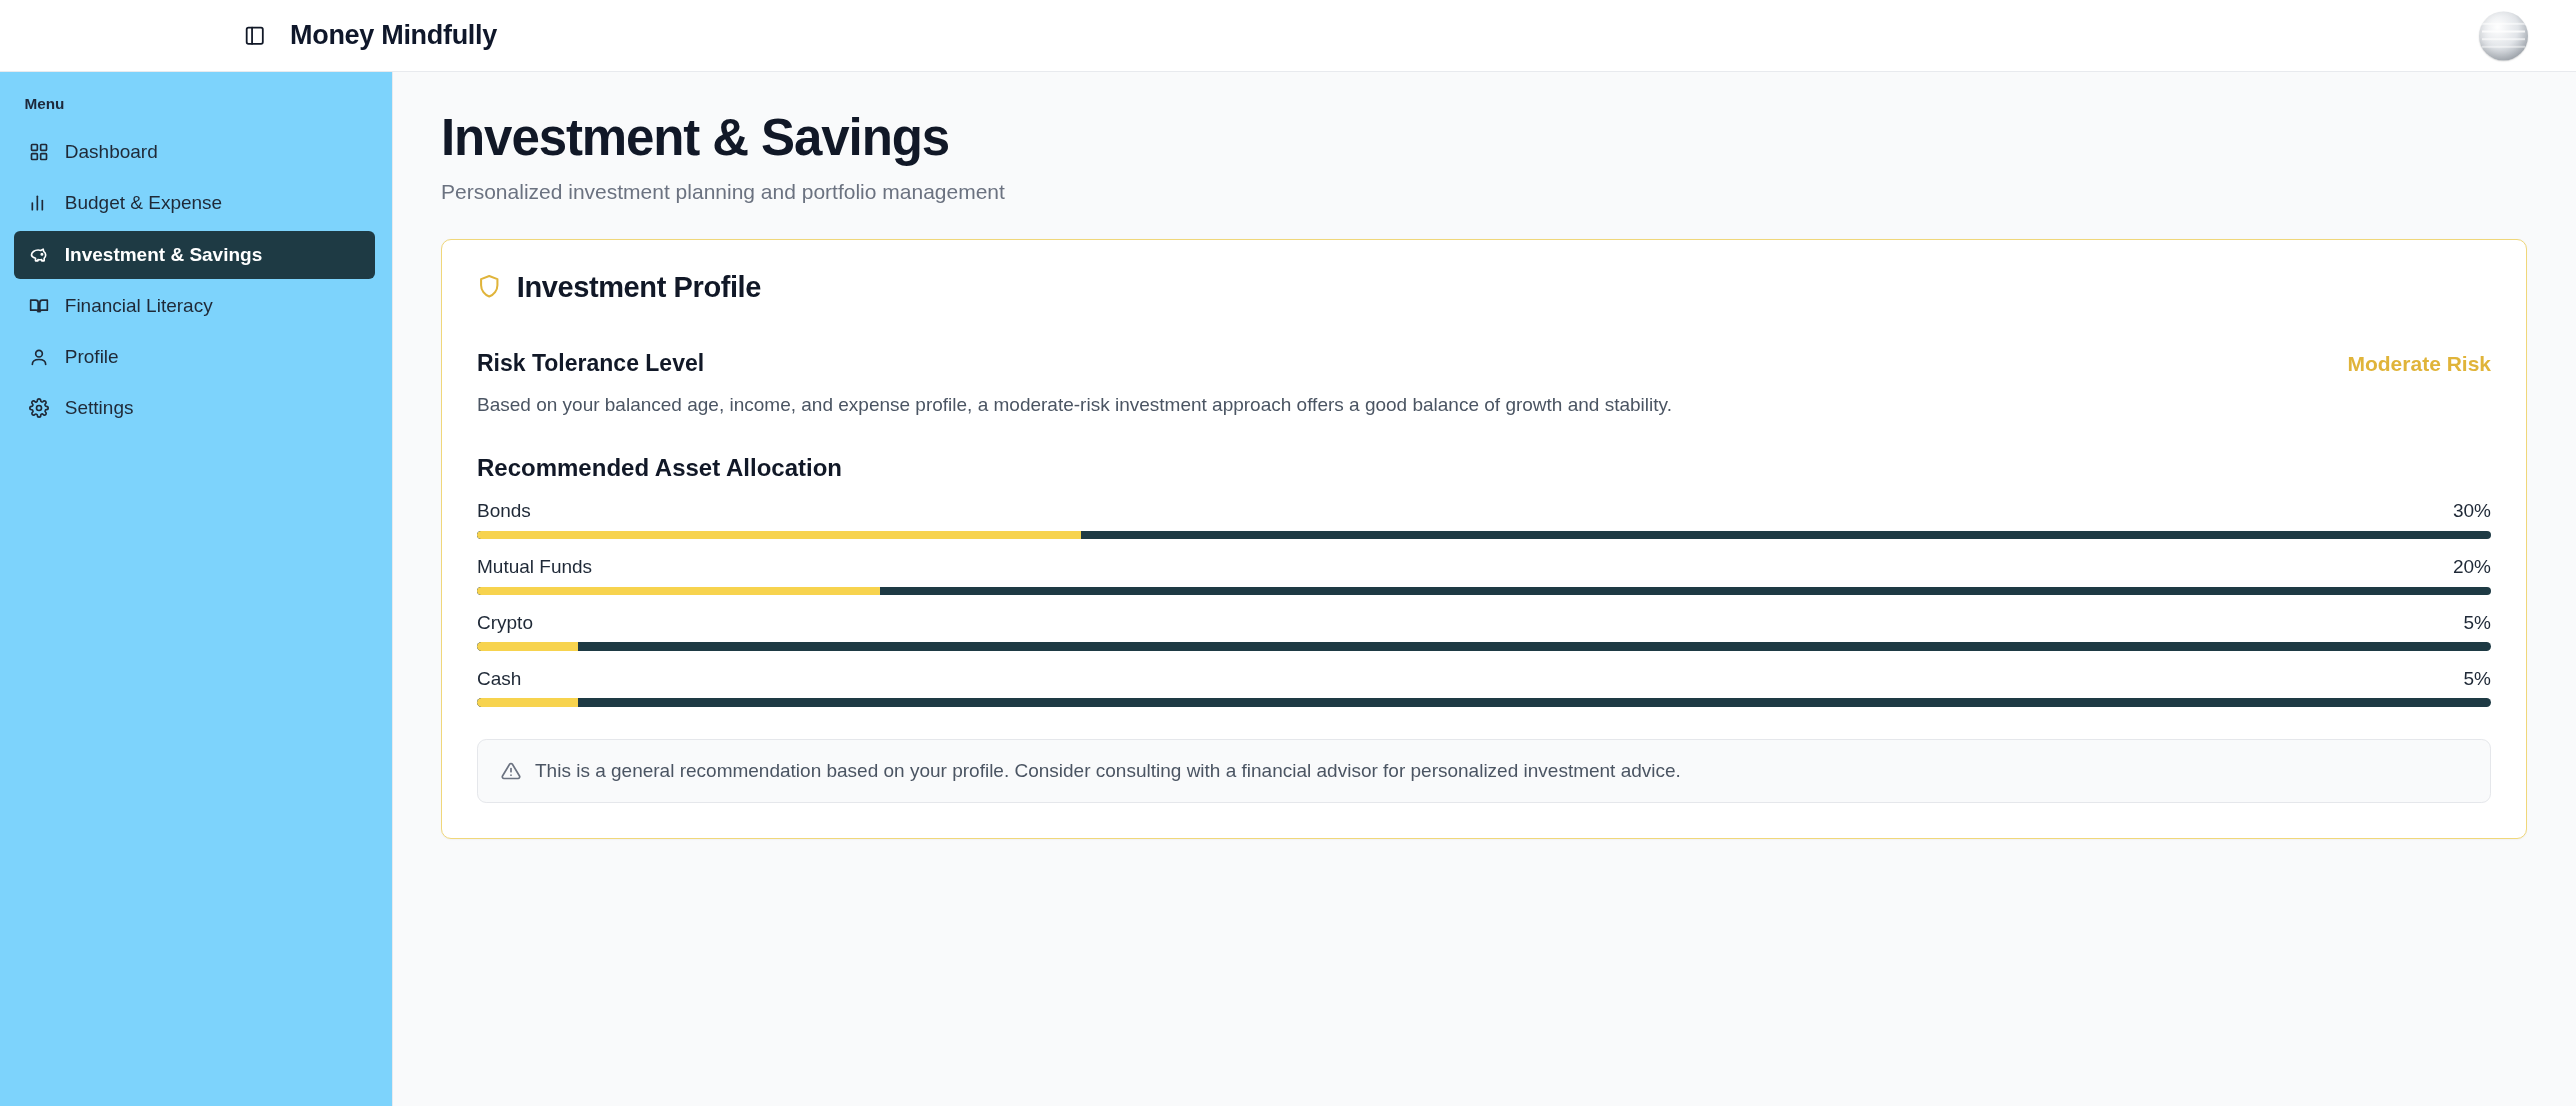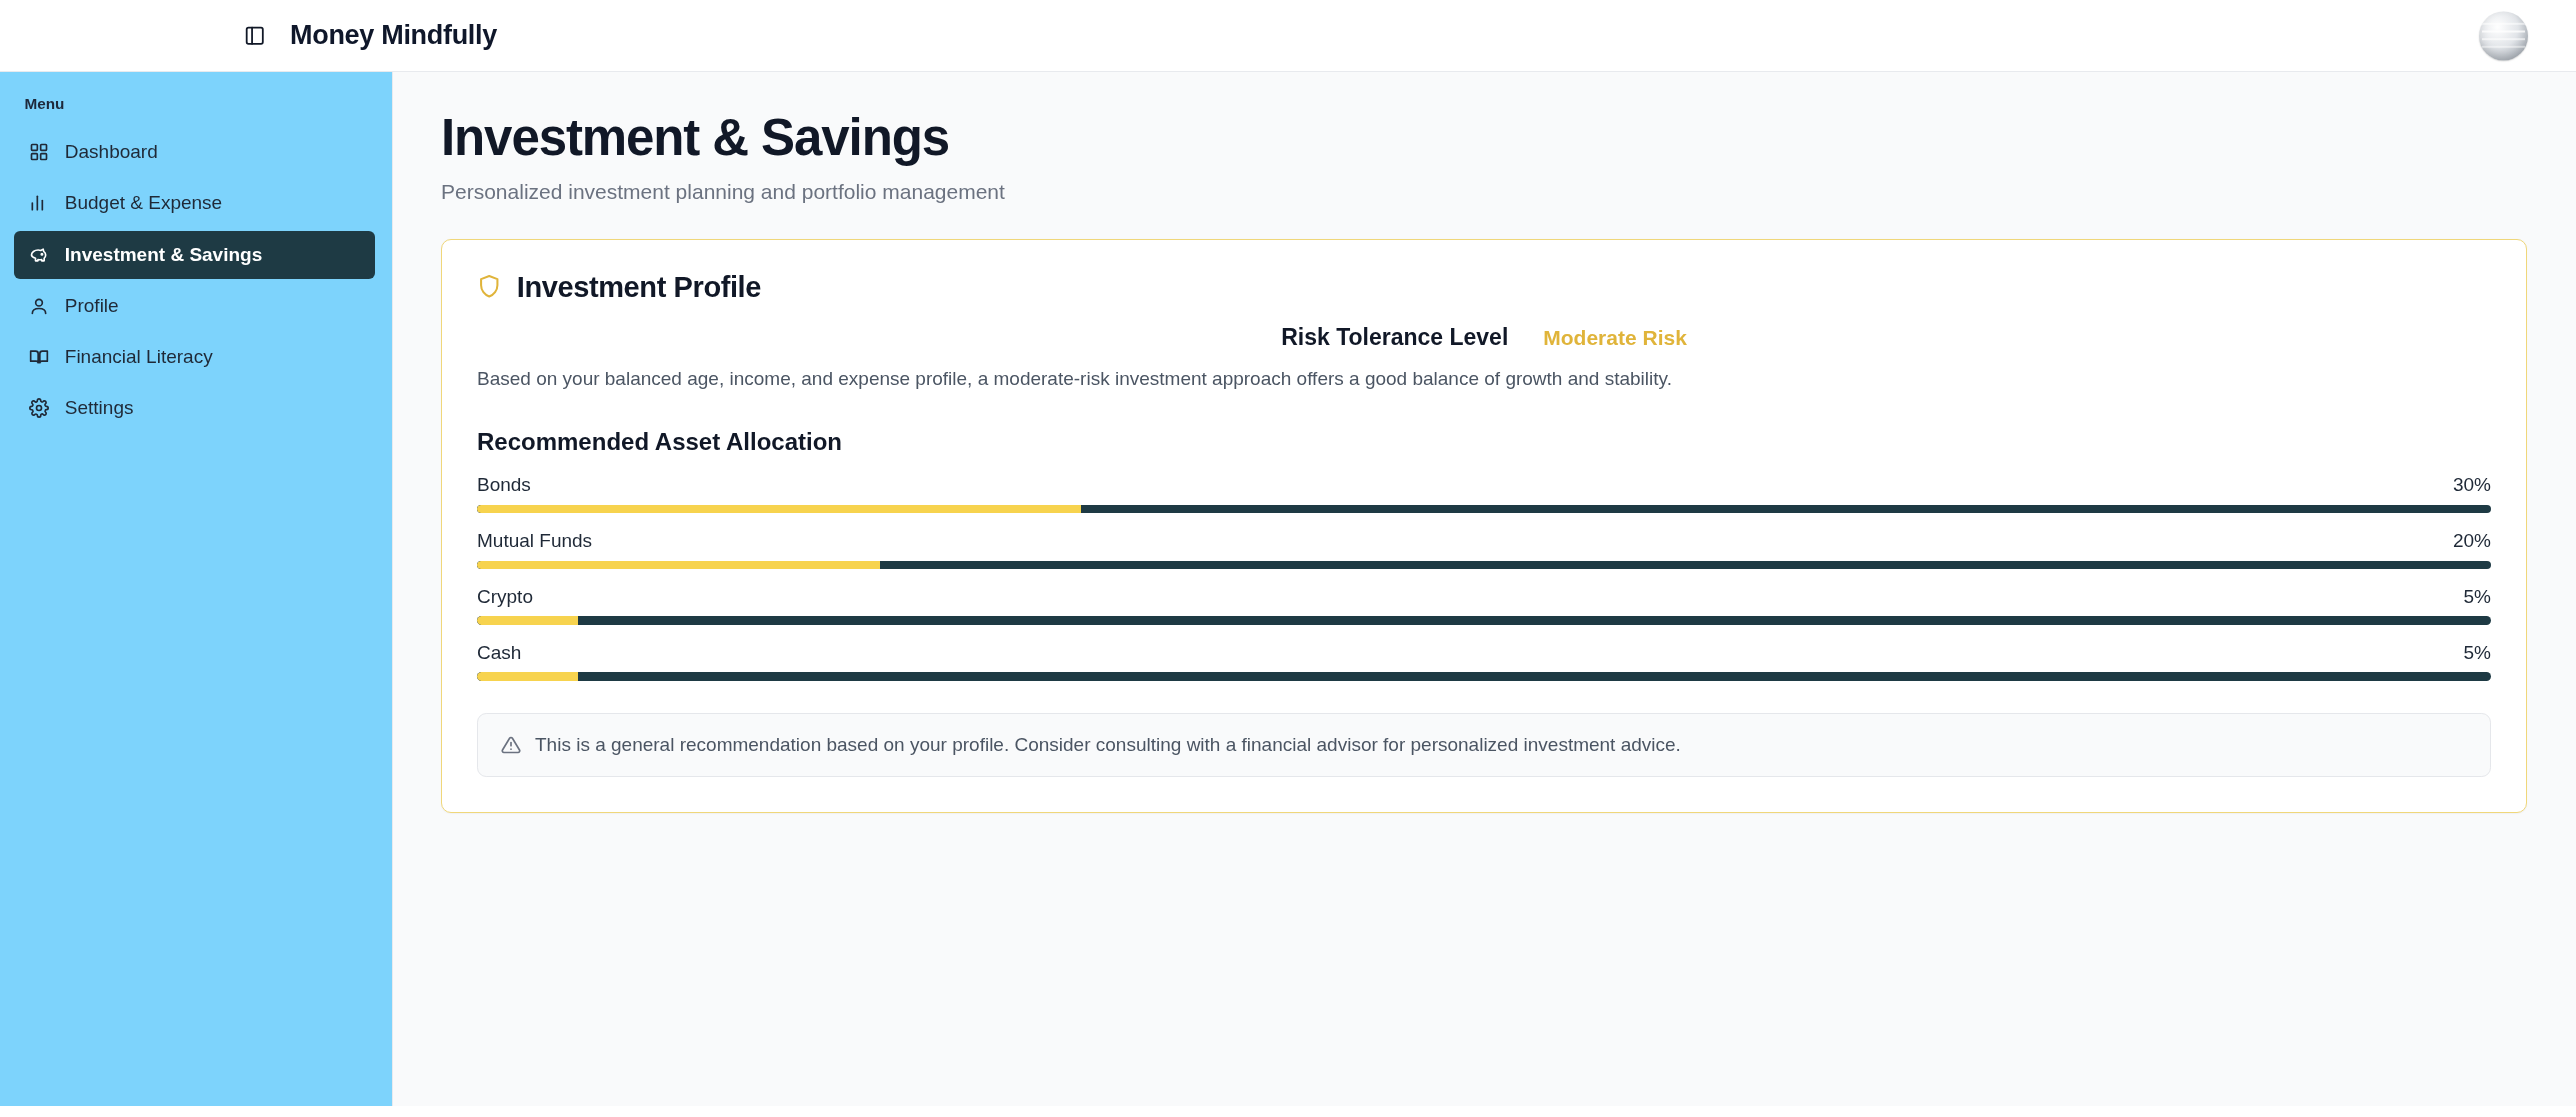--- a/index.html
+++ b/index.html
@@ -127,24 +127,24 @@
     gap: 15.3px;
   }
   .card-title {
     font-size: 29px;
     font-weight: bold;
     color: #111827;
     letter-spacing: -0.4px;
   }
 
   .section-row {
-    margin-top: 20px;
+    margin-top: 46px;
     display: flex;
     align-items: baseline;
-    justify-content: center;
+    justify-content: space-between;
     gap: 35px;
   }
   .section-title {
     font-size: 23px;
     font-weight: bold;
     color: #111827;
   }
   .risk-badge {
     font-size: 21px;
     font-weight: bold;
@@ -252,35 +252,35 @@
           <path d="M3 12c0-3.3 3.6-6 8-6 1.1 0 2.2.2 3.1.5L17 5l.6 2.6C19.1 8.7 20 10.2 20 12c0 1.5-.7 2.9-1.8 3.9V19h-3v-1.6c-.7.2-1.4.3-2.2.3s-1.5-.1-2.2-.3V19H7.8v-3.1C5.1 15 3 13.7 3 12z"></path>
           <circle cx="15.5" cy="11" r="0.8" fill="currentColor"></circle>
         </svg>
       </span>
       <span>Investment &amp; Savings</span>
     </div>
 
     <div class="nav-item">
       <span class="ico">
         <svg width="20" height="20" viewBox="0 0 24 24" fill="none" stroke="currentColor" stroke-width="2" stroke-linecap="round" stroke-linejoin="round">
+          <path d="M2 5h6a3 3 0 0 1 3 3v11a2.5 2.5 0 0 0-2.5-2H2z"></path>
+          <path d="M22 5h-6a3 3 0 0 0-3 3v11a2.5 2.5 0 0 1 2.5-2H22z"></path>
+        </svg>
+      </span>
+      <span>Financial Literacy</span>
+    </div>
+
+    <div class="nav-item">
+      <span class="ico">
+        <svg width="20" height="20" viewBox="0 0 24 24" fill="none" stroke="currentColor" stroke-width="2" stroke-linecap="round" stroke-linejoin="round">
           <circle cx="12" cy="8" r="4"></circle>
             <path d="M4 21c0-4 3.6-6 8-6s8 2 8 6"></path>
         </svg>
       </span>
       <span>Profile</span>
-    </div>
-
-    <div class="nav-item">
-      <span class="ico">
-        <svg width="20" height="20" viewBox="0 0 24 24" fill="none" stroke="currentColor" stroke-width="2" stroke-linecap="round" stroke-linejoin="round">
-          <path d="M2 5h6a3 3 0 0 1 3 3v11a2.5 2.5 0 0 0-2.5-2H2z"></path>
-          <path d="M22 5h-6a3 3 0 0 0-3 3v11a2.5 2.5 0 0 1 2.5-2H22z"></path>
-        </svg>
-      </span>
-      <span>Financial Literacy</span>
     </div>
 
     <div class="nav-item">
       <span class="ico">
         <svg width="20" height="20" viewBox="0 0 24 24" fill="none" stroke="currentColor" stroke-width="2" stroke-linecap="round" stroke-linejoin="round">
           <circle cx="12" cy="12" r="3"></circle>
           <path d="M19.4 15a1.6 1.6 0 0 0 .3 1.8l.1.1a2 2 0 1 1-2.8 2.8l-.1-.1a1.6 1.6 0 0 0-1.8-.3 1.6 1.6 0 0 0-1 1.5V21a2 2 0 1 1-4 0v-.1A1.6 1.6 0 0 0 9 19.4a1.6 1.6 0 0 0-1.8.3l-.1.1a2 2 0 1 1-2.8-2.8l.1-.1a1.6 1.6 0 0 0 .3-1.8 1.6 1.6 0 0 0-1.5-1H3a2 2 0 1 1 0-4h.1A1.6 1.6 0 0 0 4.6 9a1.6 1.6 0 0 0-.3-1.8l-.1-.1a2 2 0 1 1 2.8-2.8l.1.1a1.6 1.6 0 0 0 1.8.3H9a1.6 1.6 0 0 0 1-1.5V3a2 2 0 1 1 4 0v.1a1.6 1.6 0 0 0 1 1.5 1.6 1.6 0 0 0 1.8-.3l.1-.1a2 2 0 1 1 2.8 2.8l-.1.1a1.6 1.6 0 0 0-.3 1.8V9a1.6 1.6 0 0 0 1.5 1H21a2 2 0 1 1 0 4h-.1a1.6 1.6 0 0 0-1.5 1z"></path>
         </svg>
       </span>
       <span>Settings</span>

